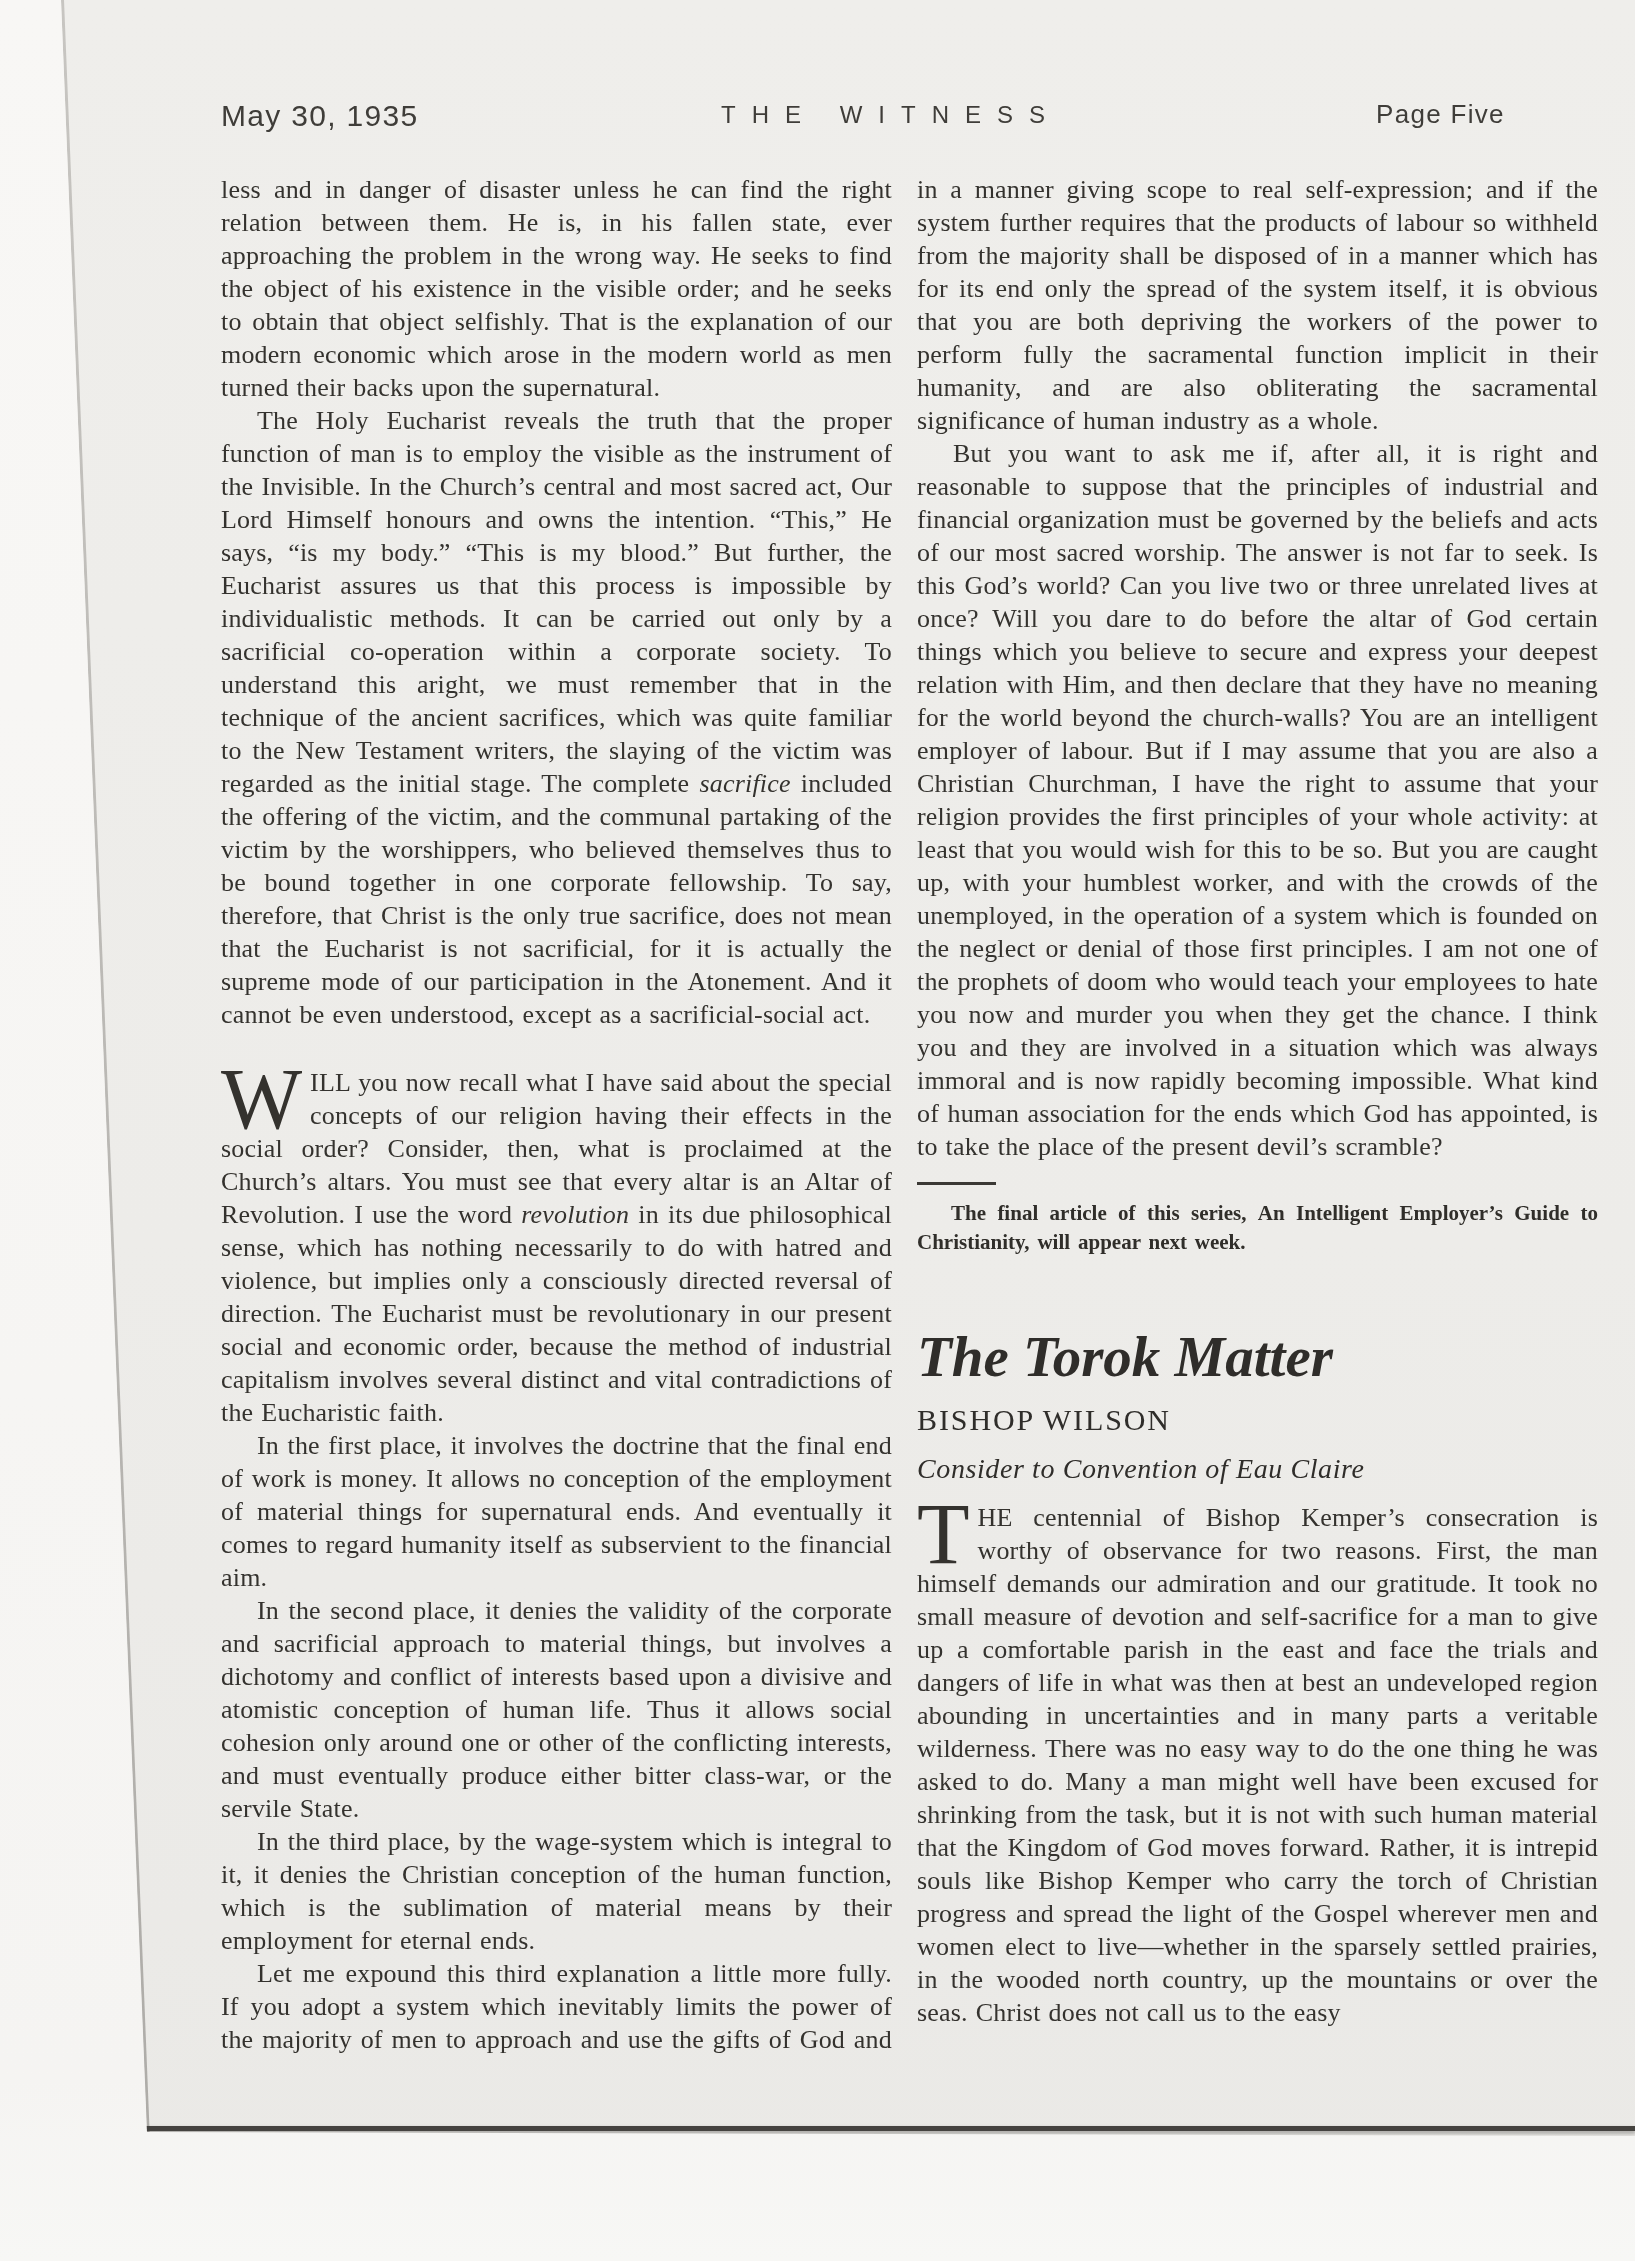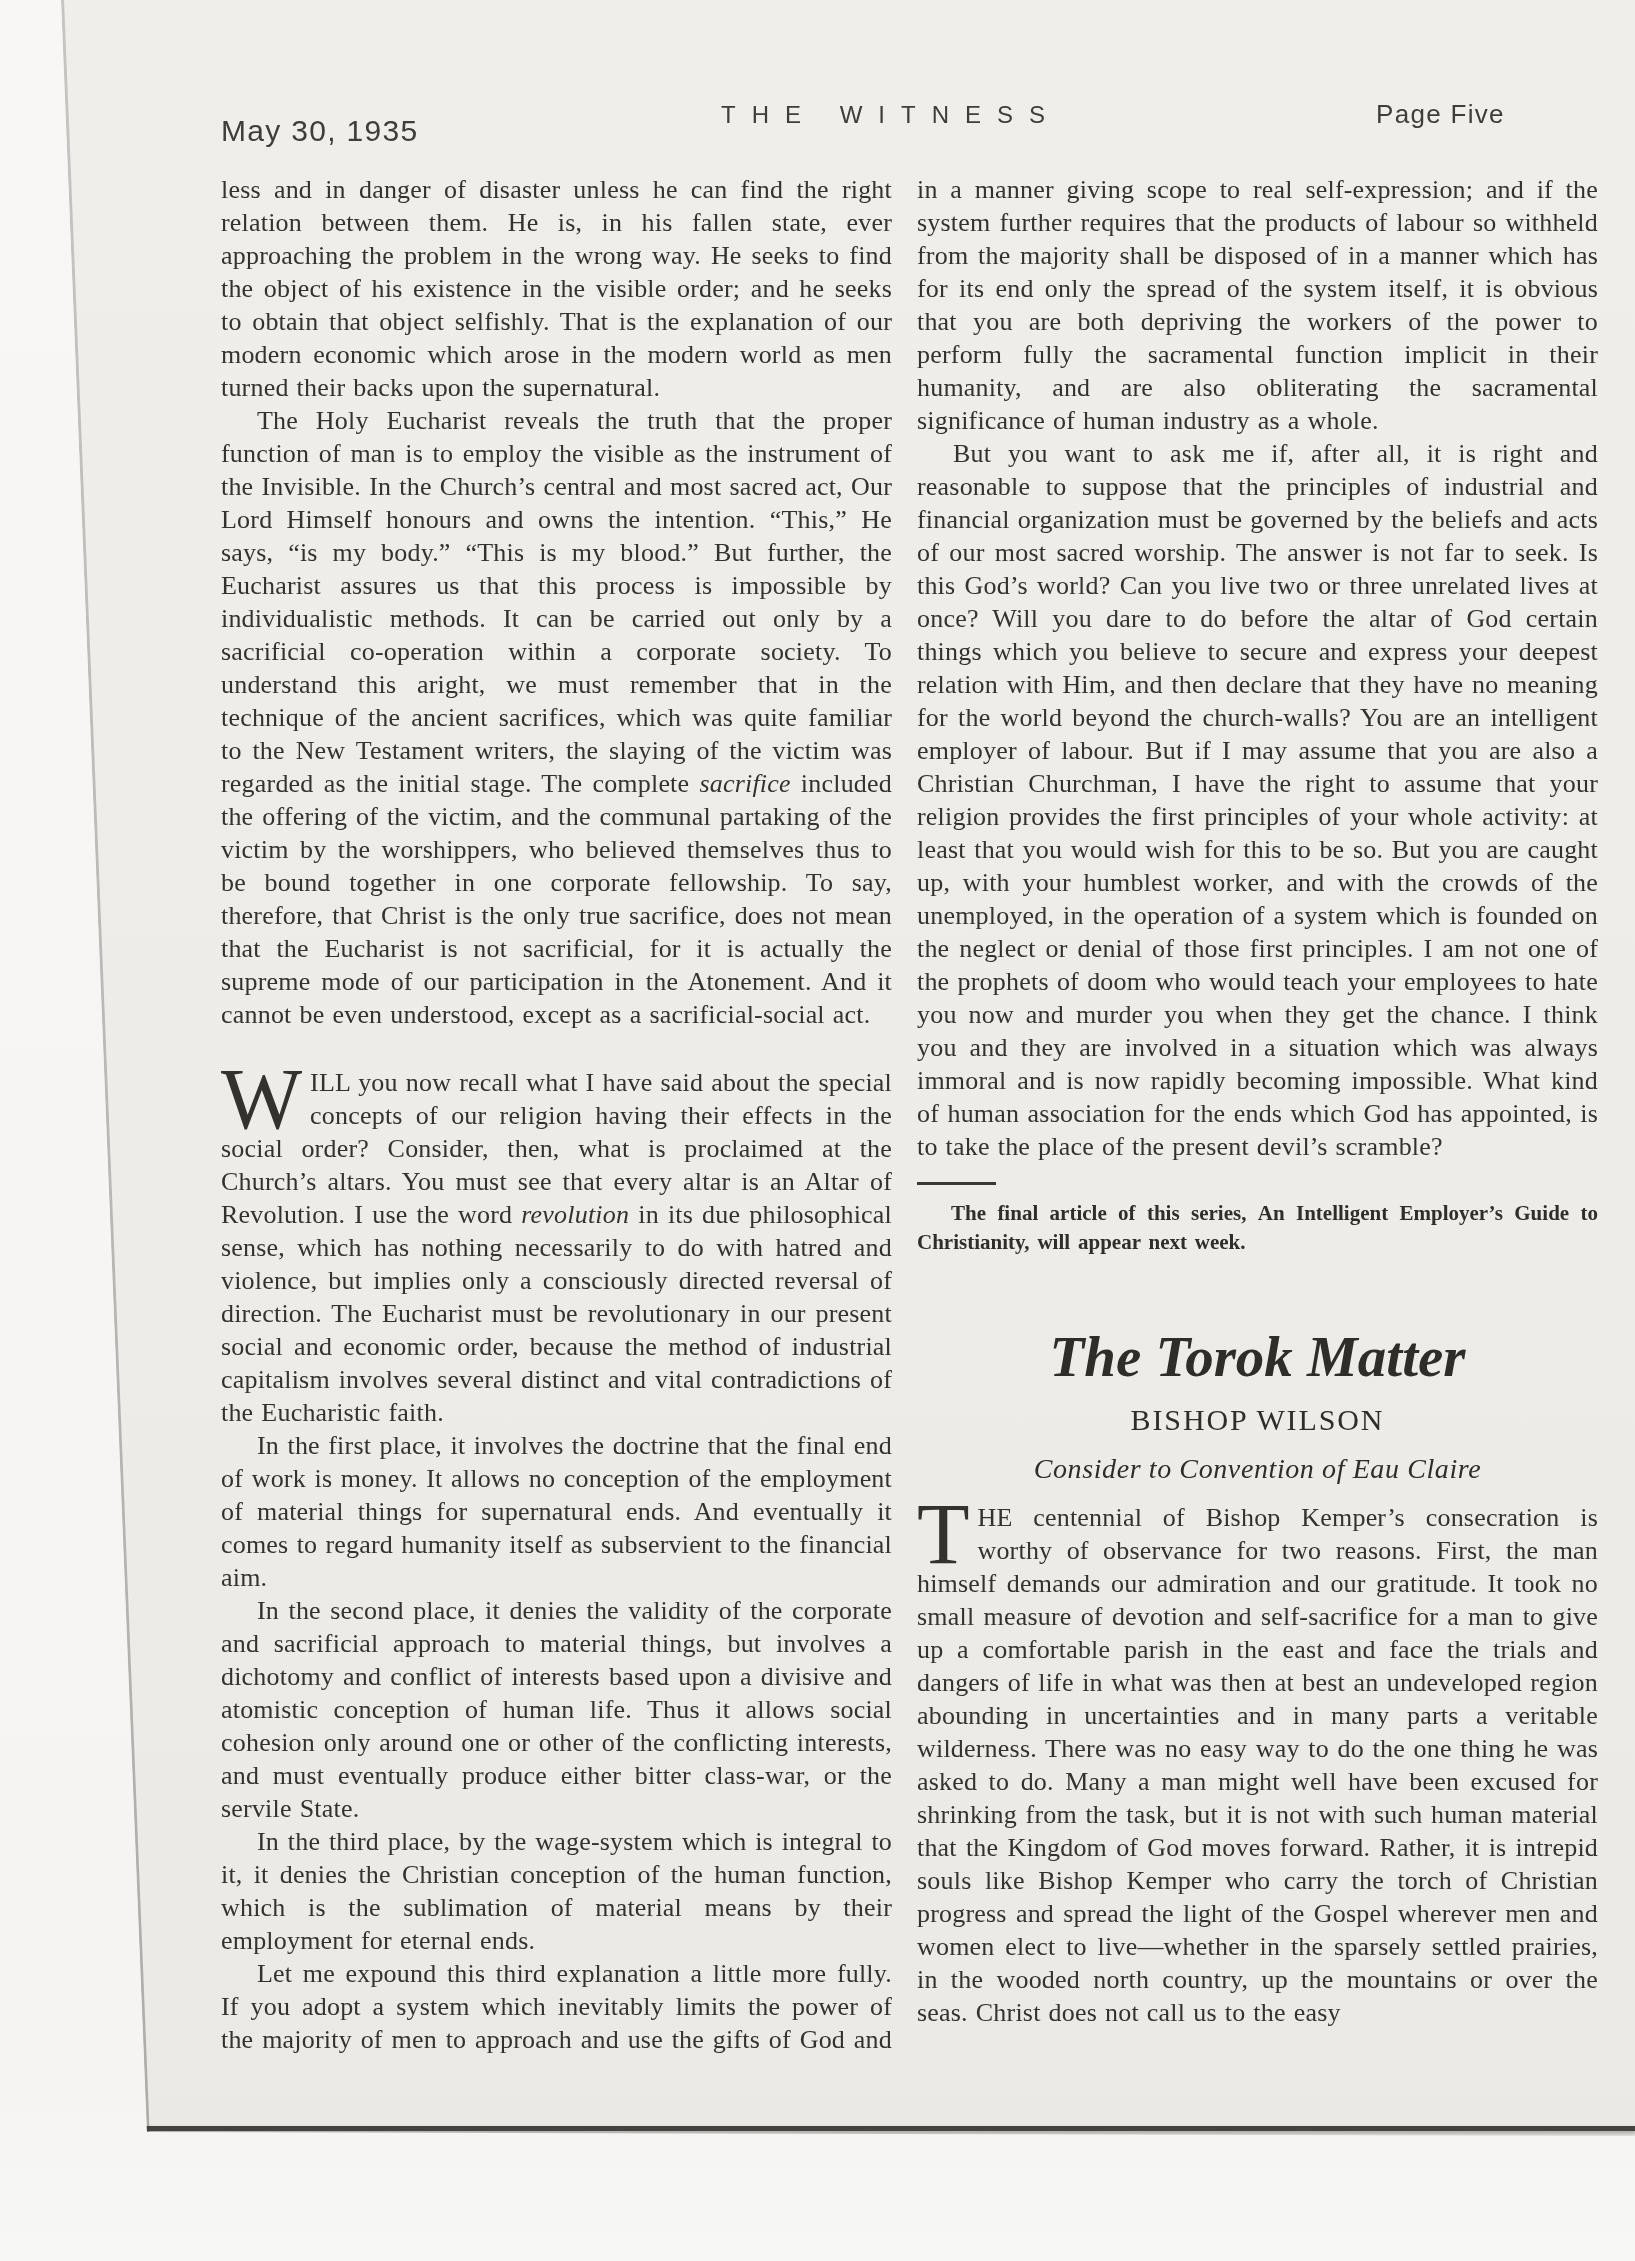--- a/index.html
+++ b/index.html
@@ -32,21 +32,21 @@
     height: 4.5px;
     background: #454340;
     box-shadow: 0 2.6px 4.5px rgba(70, 68, 64, 0.45);
   }
   
   .hdr {
     position: absolute;
     color: #3f3d39;
     font-family: "Liberation Sans", sans-serif;
   }
-  .hdr-date   { left: 221px;  top: 114px; font-size: 30px; letter-spacing: 1.3px; }
+  .hdr-date   { left: 221px;  top: 99px; font-size: 30px; letter-spacing: 1.3px; }
   .hdr-title  { left: 891px; top: 101px; transform: translateX(-50%); font-size: 24px; letter-spacing: 16px; white-space: nowrap; }
   .hdr-page   { left: 1376px; top: 99px; font-size: 26px; letter-spacing: 1.3px; }
   
   .col {
     position: absolute;
     top: 173px;
     height: 1888px;
     overflow: hidden;
     color: #34322e;
   }
@@ -81,21 +81,21 @@
     margin: 0;
     font-size: 21px;
     line-height: 29px;
     text-align: justify;
     text-indent: 34px;
     font-weight: 600;
     color: #302e2a;
     word-spacing: 2.6px;
   }
   
-  .article-head { text-align: center; margin-top: 71px; color: #2f2d2a; }
+  .article-head { text-align: left; margin-top: 71px; color: #2f2d2a; }
   .article-title    { font-size: 57px; font-style: italic; font-weight: bold; line-height: 1; }
   .article-by       { font-size: 26px; font-style: italic; margin-top: 23px; line-height: 1; }
   .article-author   { font-size: 30px; letter-spacing: 1.9px; margin-top: 20.6px; line-height: 1; }
   .article-subtitle { font-size: 28px; font-style: italic; margin-top: 19.3px; line-height: 1; letter-spacing: 0.6px; }
   .article-body { margin-top: 18px; }
 </style>
 </head>
 <body>
 
 <div class="canvas">

